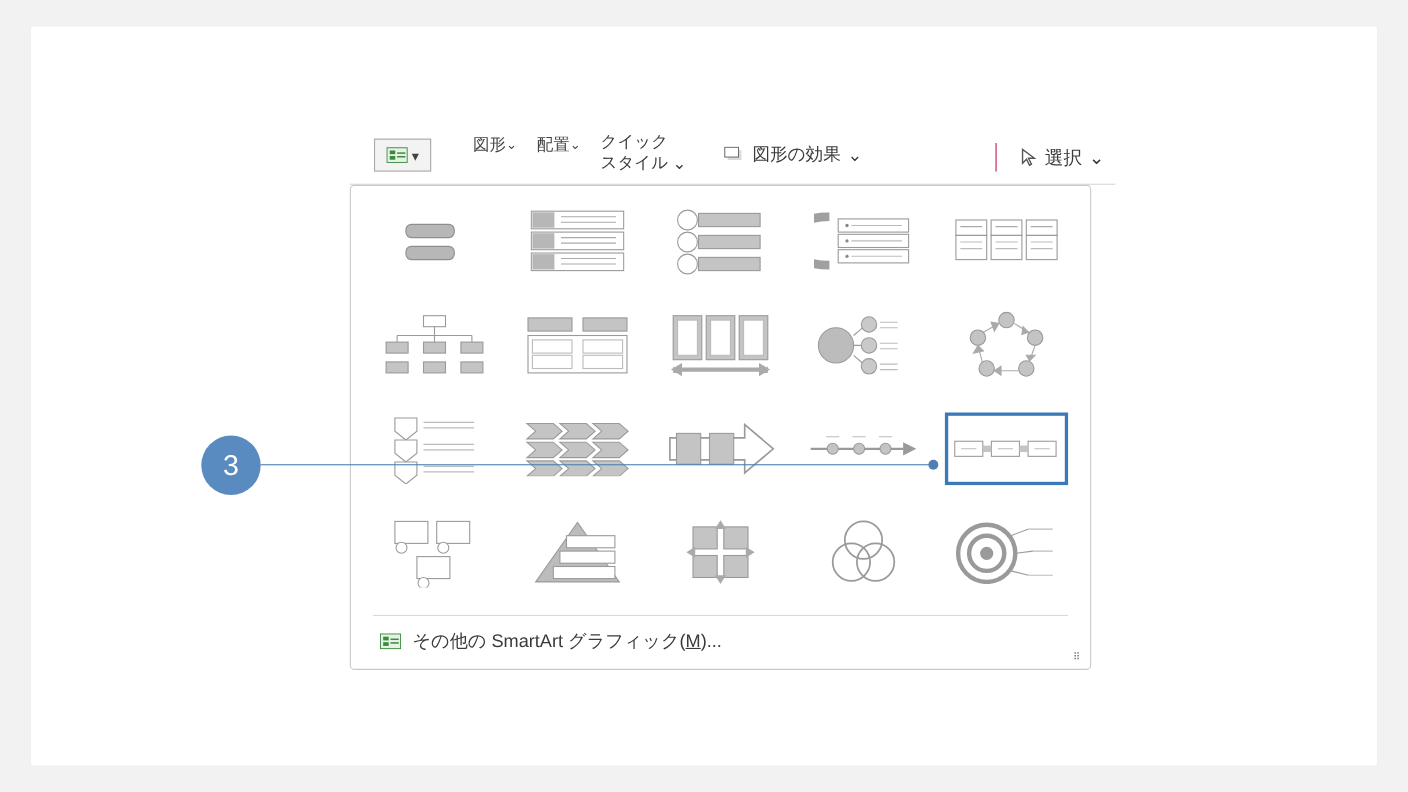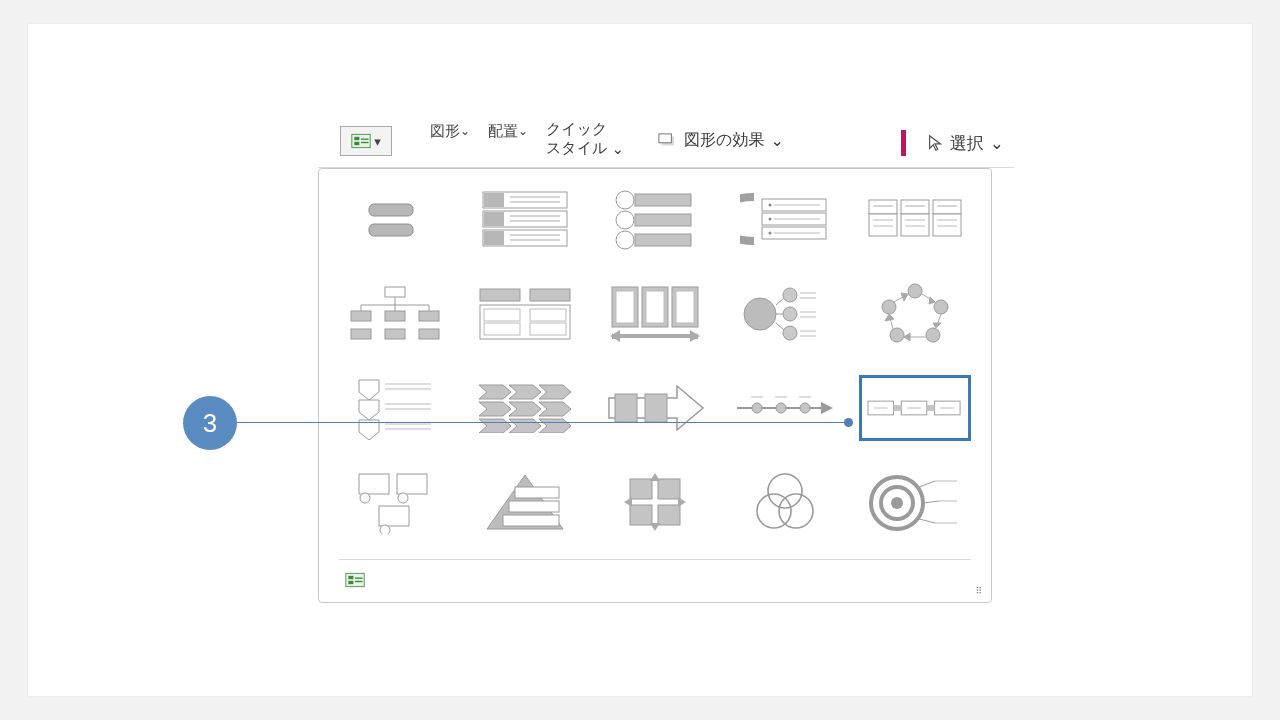--- a/index.html
+++ b/index.html
@@ -47,21 +47,21 @@
   }
   .dd { font-size: 13px; color:#444;}
   .grp { display:flex; flex-direction:row; align-items:center; width:54px; color:#444; padding-top:2px; }
   .grp span.top { font-size:15px; }
   .grp .chev { font-size:12px; margin-top:-2px;}
   .grp2 { display:flex; flex-direction:column; width:90px; }
   .grp2 .top { font-size:15px;}
   .grp2 .bot { font-size:15px; display:flex; align-items:center; gap:4px;}
   .effect { display:flex; align-items:center; gap:6px; margin-left:18px; margin-top:10px; font-size:16px; }
   .spacer { flex:1; }
-  .sel-right { display:flex; align-items:center; gap:6px; margin-top:10px; font-size:17px; border-left:5px solid #be185d; padding-left:20px; height:26px;}
+  .sel-right { display:flex; align-items:center; gap:6px; margin-top:10px; font-size:17px; border-left:1px solid #be185d; padding-left:20px; height:26px;}
   .gallery {
     background:#fff;
     border: 1px solid #c9c9c9;
     border-radius: 4px;
     width: 674px;
     margin-top: 0px;
     padding: 18px 20px 0 20px;
     position: relative;
   }
   .grid {
@@ -484,18 +484,19 @@
       <div class="footer">
         <span class="smartart-icon">
           <svg viewBox="0 0 24 18">
               <rect x="1" y="1" width="22" height="16" fill="#e6f2e6" stroke="#3a8a3a"></rect>
               <rect x="4" y="4" width="6" height="4" fill="#3a8a3a"></rect>
               <rect x="4" y="10" width="6" height="4" fill="#3a8a3a"></rect>
               <rect x="12" y="6" width="9" height="1.6" fill="#3a8a3a"></rect>
               <rect x="12" y="10" width="9" height="1.6" fill="#3a8a3a"></rect>
             </svg>
         </span>
+        <span><span>その他の SmartArt グラフィック(</span><u class="mnem">M</u><span>)...</span></span>
       </div>
       <div class="resize-dots">⠿</div>
     </div>
 
   </div>
 </div>
 
 </body></html>

